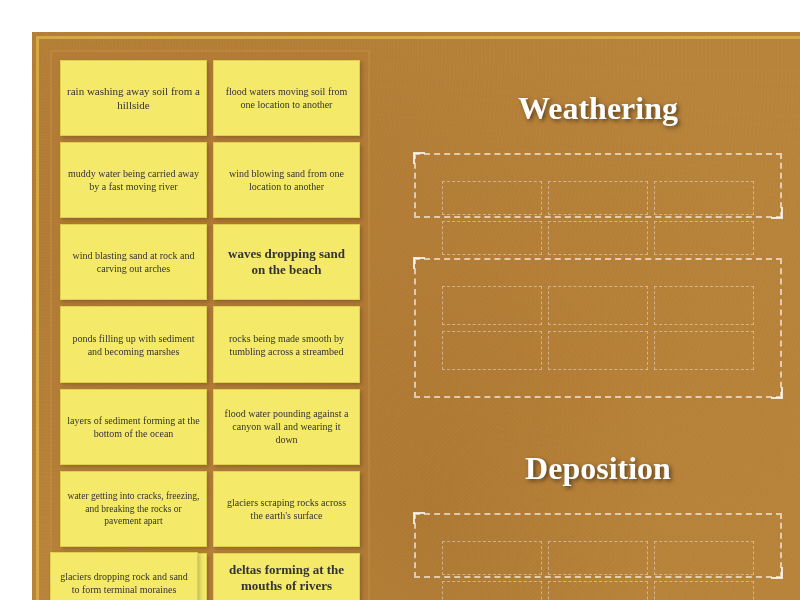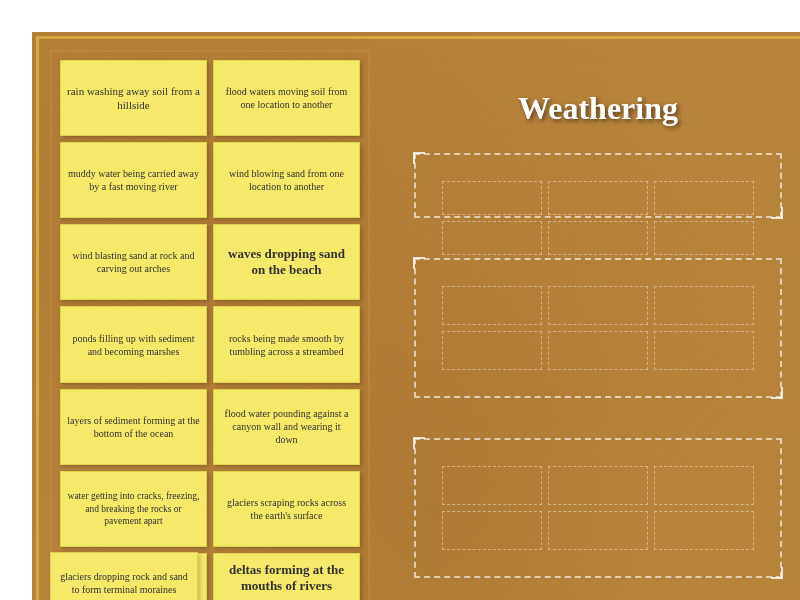--- a/index.html
+++ b/index.html
@@ -207,20 +207,21 @@
           <div class="inner-cell"></div>
           <div class="inner-cell"></div>
           <div class="inner-cell"></div>
           <div class="inner-cell"></div>
           <div class="inner-cell"></div>
         </div>
       </div>
     </div>
 
     <div class="category-zone">
+      <div class="category-label">Deposition</div>
       <div class="drop-area">
         <div class="inner-grid">
           <div class="inner-cell"></div>
           <div class="inner-cell"></div>
           <div class="inner-cell"></div>
           <div class="inner-cell"></div>
           <div class="inner-cell"></div>
           <div class="inner-cell"></div>
         </div>
       </div>

